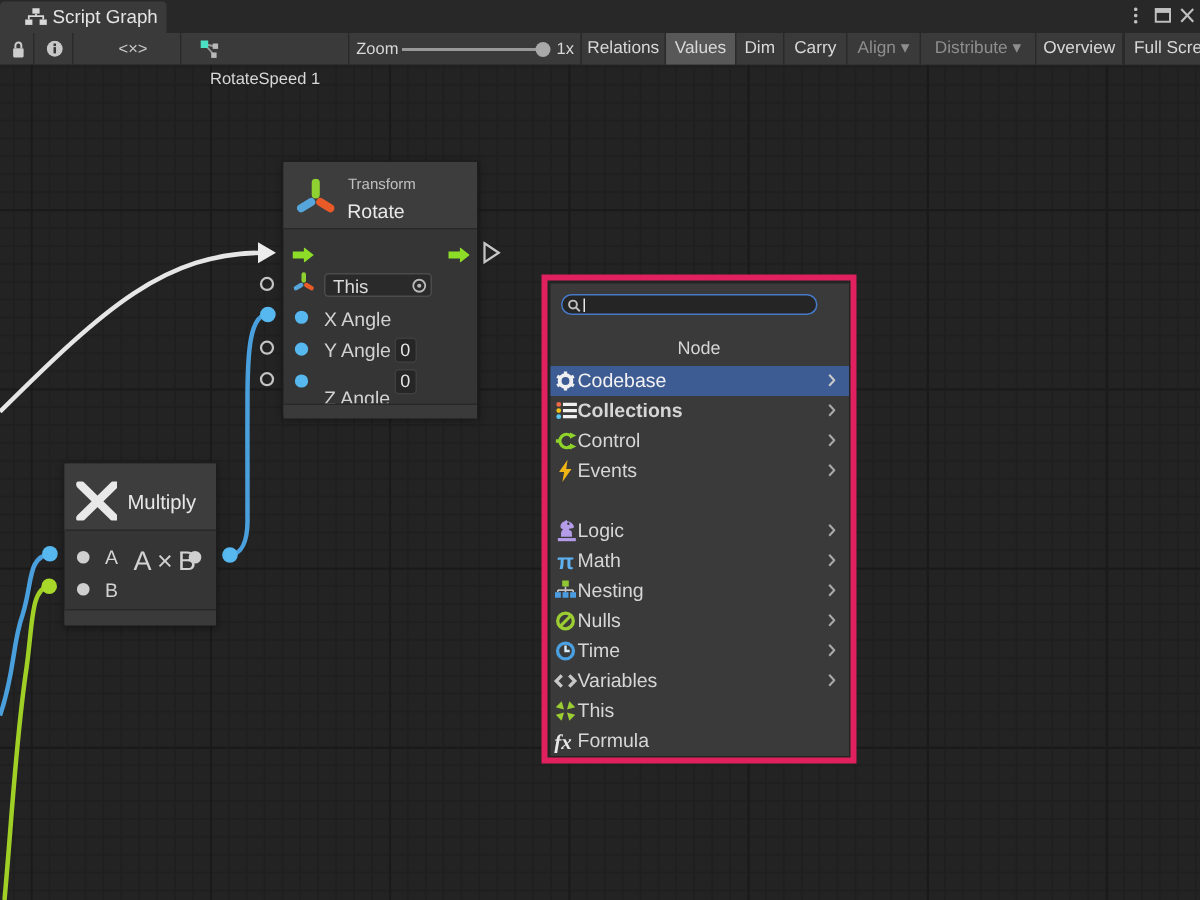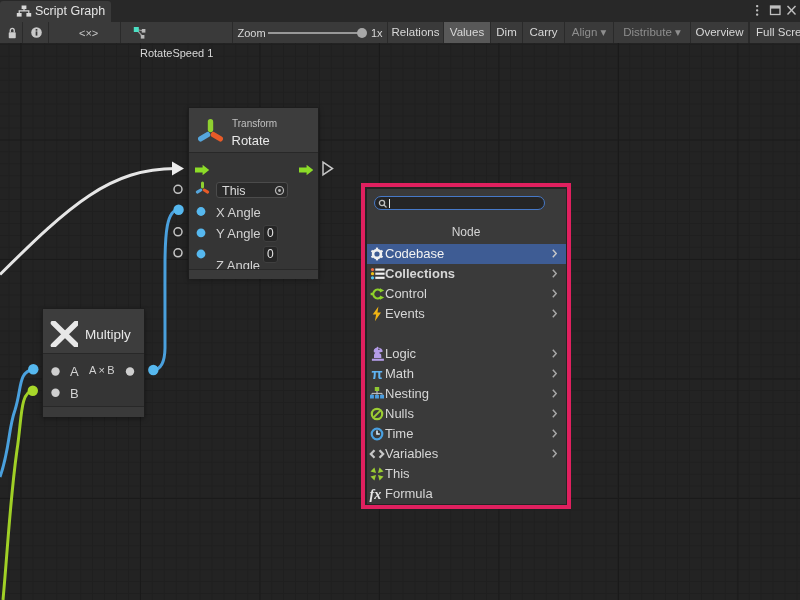--- a/index.html
+++ b/index.html
@@ -198,21 +198,21 @@
 
   <div class="node" id="mnode" style="left:42px; top:307.5px; width:103px; height:109px; z-index:4;">
     <div class="nhead" style="height:45.5px;">
       <svg class="abs" style="left:7px;top:12.5px;" width="28" height="26" viewBox="0 0 28 26">
         <line x1="5" y1="3.5" x2="28" y2="26" stroke="#e8e8e8" stroke-width="5.5" stroke-linecap="round" transform="translate(-1.5,-1.5)"></line>
         <line x1="28" y1="3.5" x2="5" y2="26" stroke="#e8e8e8" stroke-width="5.5" stroke-linecap="round" transform="translate(-1.5,-1.5)"></line>
       </svg>
       <div class="ntxt" style="left:42px;top:18px;font-size:13.5px;color:#e8e8e8;">Multiply</div>
     </div>
     <div class="ntxt" style="left:27px;top:55.5px;font-size:13px;color:#d2d2d2;">A</div>
-    <div class="ntxt" style="left:46px;top:55.5px;font-size:11px;color:#d2d2d2;">A × B</div>
+    <div class="ntxt" style="left:46px;top:55.5px;font-size:18px;color:#d2d2d2;">A × B</div>
     <div class="ntxt" style="left:27px;top:77px;font-size:13px;color:#d2d2d2;">B</div>
     <svg class="abs" style="left:8px;top:58px;" width="88" height="31" viewBox="0 0 88 31">
       <circle cx="4.5" cy="4.5" r="4.2" fill="#cfcfcf"></circle>
       <circle cx="4.5" cy="25.8" r="4.2" fill="#cfcfcf"></circle>
       <circle cx="79" cy="4.5" r="4.2" fill="#cfcfcf"></circle>
     </svg>
     <div class="nfoot" style="top:97px;height:11px;"></div>
   </div>
 
   <div id="popup" style="z-index:6;">

